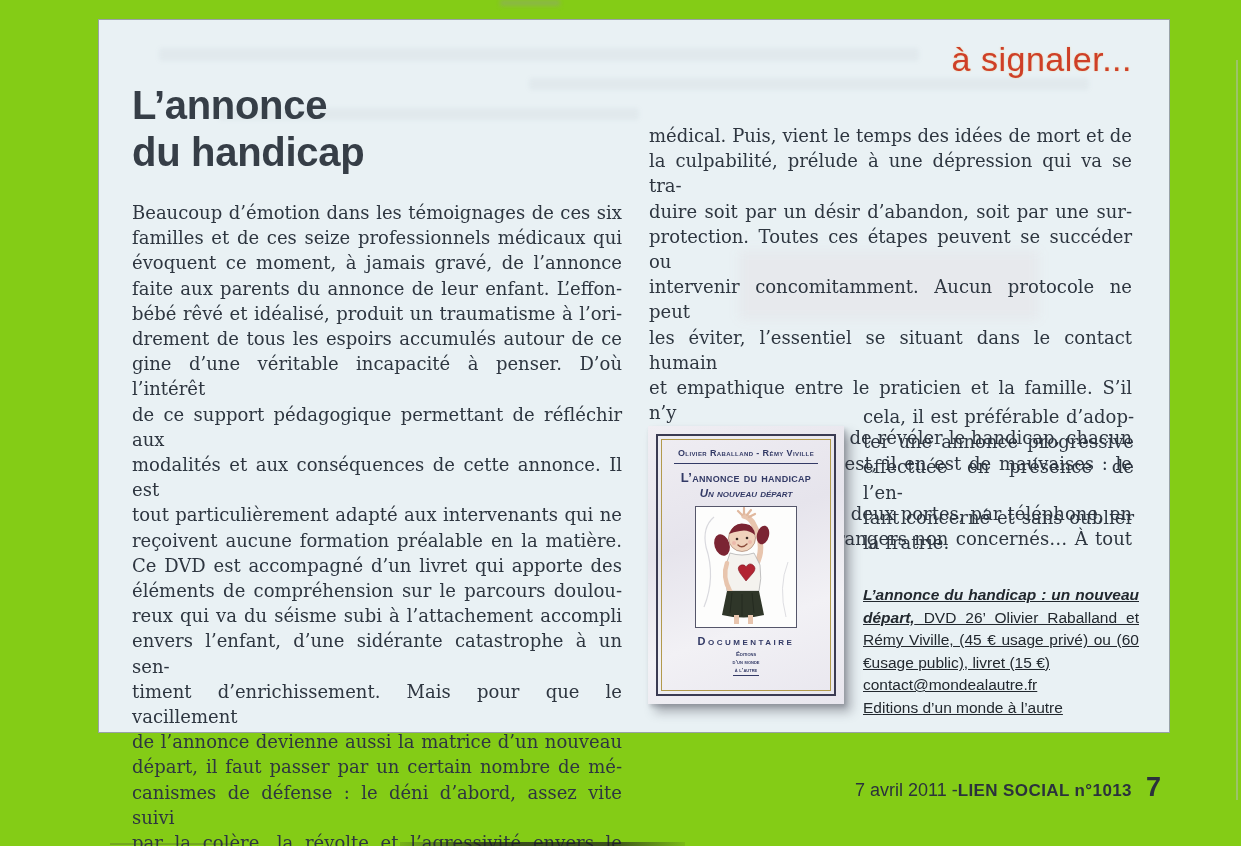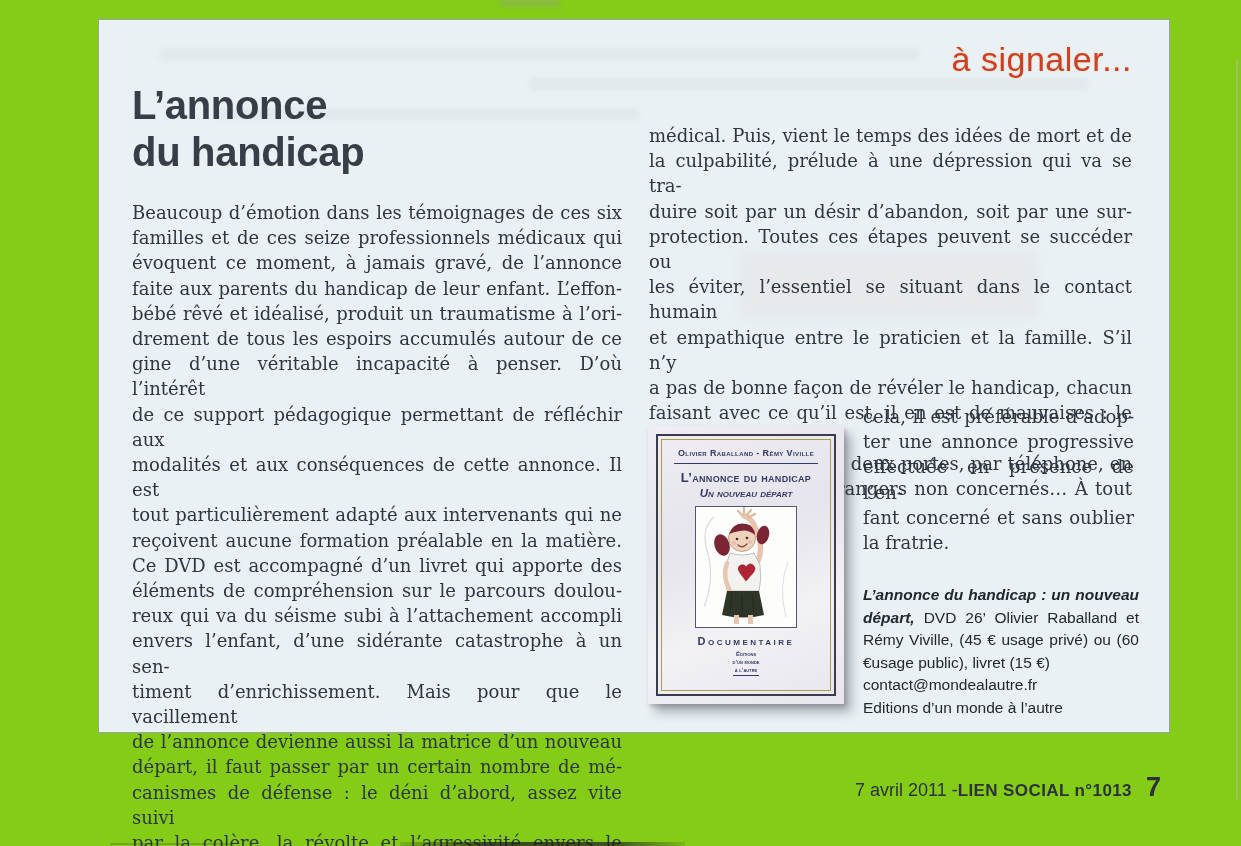--- a/index.html
+++ b/index.html
@@ -44,21 +44,21 @@
   .dvd-content{position:absolute;inset:14px;text-align:center;color:var(--cover-ink,#333a66);}
   .dvd-authors{font-size:9px;font-weight:bold;font-variant:small-caps;letter-spacing:0.4px;margin-top:8px;}
   .dvd-rule{width:86%;height:1px;background:var(--cover-ink,#333a66);margin:5px auto 6px auto;}
   .dvd-title{font-size:13px;font-weight:bold;font-variant:small-caps;letter-spacing:0.3px;text-align:center;}
   .dvd-subtitle{font-size:11.5px;font-weight:bold;font-style:italic;font-variant:small-caps;margin-top:2px;}
   .dvd-illustration{width:100px;height:120px;margin:7px auto 0 auto;border:1px solid #55566a;background:#fdfdfc;}
   .dvd-genre{font-size:11px;font-weight:bold;font-variant:small-caps;letter-spacing:2.5px;margin-top:7px;}
   .dvd-publisher{display:inline-block;font-size:6px;font-weight:bold;font-variant:small-caps;line-height:1.3;
     border-bottom:1px solid var(--cover-ink,#333a66);padding-bottom:1px;margin-top:4px;}
   
-  .caption{position:absolute;left:764px;top:564px;width:276px;color:#22282e;font-size:15.5px;line-height:22.5px;}
+  .caption{position:absolute;left:764px;top:564px;width:276px;color:#22282e;font-size:15.5px;line-height:22.5px;text-decoration:underline;}
   .caption-par{text-align:justify;}
   .cap-bold{font-weight:bold;font-style:italic;}
   .caption-line{text-align:left;}
   
   .footer{position:absolute;top:772px;right:80px;display:flex;align-items:baseline;color:#2b323c;}
   .footer-date{font-size:18px;}
   .footer-journal{font-size:17px;font-weight:bold;letter-spacing:0.4px;}
   .footer-page{font-size:27px;font-weight:bold;margin-left:14px;}
   
   .artifact-bottom{position:absolute;left:400px;top:842px;width:285px;height:4px;
@@ -83,21 +83,21 @@
 
     <div class="title">
         <div class="title-line">L’annonce</div>
         <div class="title-line">du handicap</div>
       </div>
 
     <div class="col-left body-serif">
         <div class="tline">Beaucoup d’émotion dans les témoignages de ces six</div>
         <div class="tline">familles et de ces seize professionnels médicaux qui</div>
         <div class="tline">évoquent ce moment, à jamais gravé, de l’annonce</div>
-        <div class="tline">faite aux parents du handicap de leur enfant. L’effon-</div>
+        <div class="tline">faite aux parents du annonce de leur enfant. L’effon-</div>
         <div class="tline">bébé rêvé et idéalisé, produit un traumatisme à l’ori-</div>
         <div class="tline">drement de tous les espoirs accumulés autour de ce</div>
         <div class="tline">gine d’une véritable incapacité à penser. D’où l’intérêt</div>
         <div class="tline">de ce support pédagogique permettant de réfléchir aux</div>
         <div class="tline">modalités et aux conséquences de cette annonce. Il est</div>
         <div class="tline">tout particulièrement adapté aux intervenants qui ne</div>
         <div class="tline">reçoivent aucune formation préalable en la matière.</div>
         <div class="tline">Ce DVD est accompagné d’un livret qui apporte des</div>
         <div class="tline">éléments de compréhension sur le parcours doulou-</div>
         <div class="tline">reux qui va du séisme subi à l’attachement accompli</div>
@@ -107,20 +107,21 @@
         <div class="tline">départ, il faut passer par un certain nombre de mé-</div>
         <div class="tline">canismes de défense : le déni d’abord, assez vite suivi</div>
         <div class="tline">par la colère, la révolte et l’agressivité envers le corps</div>
       </div>
 
     <div class="col-right body-serif">
         <div class="tline">médical. Puis, vient le temps des idées de mort et de</div>
         <div class="tline">la culpabilité, prélude à une dépression qui va se tra-</div>
         <div class="tline">duire soit par un désir d’abandon, soit par une sur-</div>
         <div class="tline">protection. Toutes ces étapes peuvent se succéder ou</div>
+        <div class="tline">intervenir concomitamment. Aucun protocole ne peut</div>
         <div class="tline">les éviter, l’essentiel se situant dans le contact humain</div>
         <div class="tline">et empathique entre le praticien et la famille. S’il n’y</div>
         <div class="tline">a pas de bonne façon de révéler le handicap, chacun</div>
         <div class="tline">faisant avec ce qu’il est, il en est de mauvaises : le faire</div>
         <div class="tline">dans l’urgence, entre deux portes, par téléphone, en</div>
         <div class="tline">présence de tiers étrangers non concernés… À tout</div>
       </div>
 
     <div class="col-wrap body-serif last-left">
         <div class="tline">cela, il est préférable d’adop-</div>

